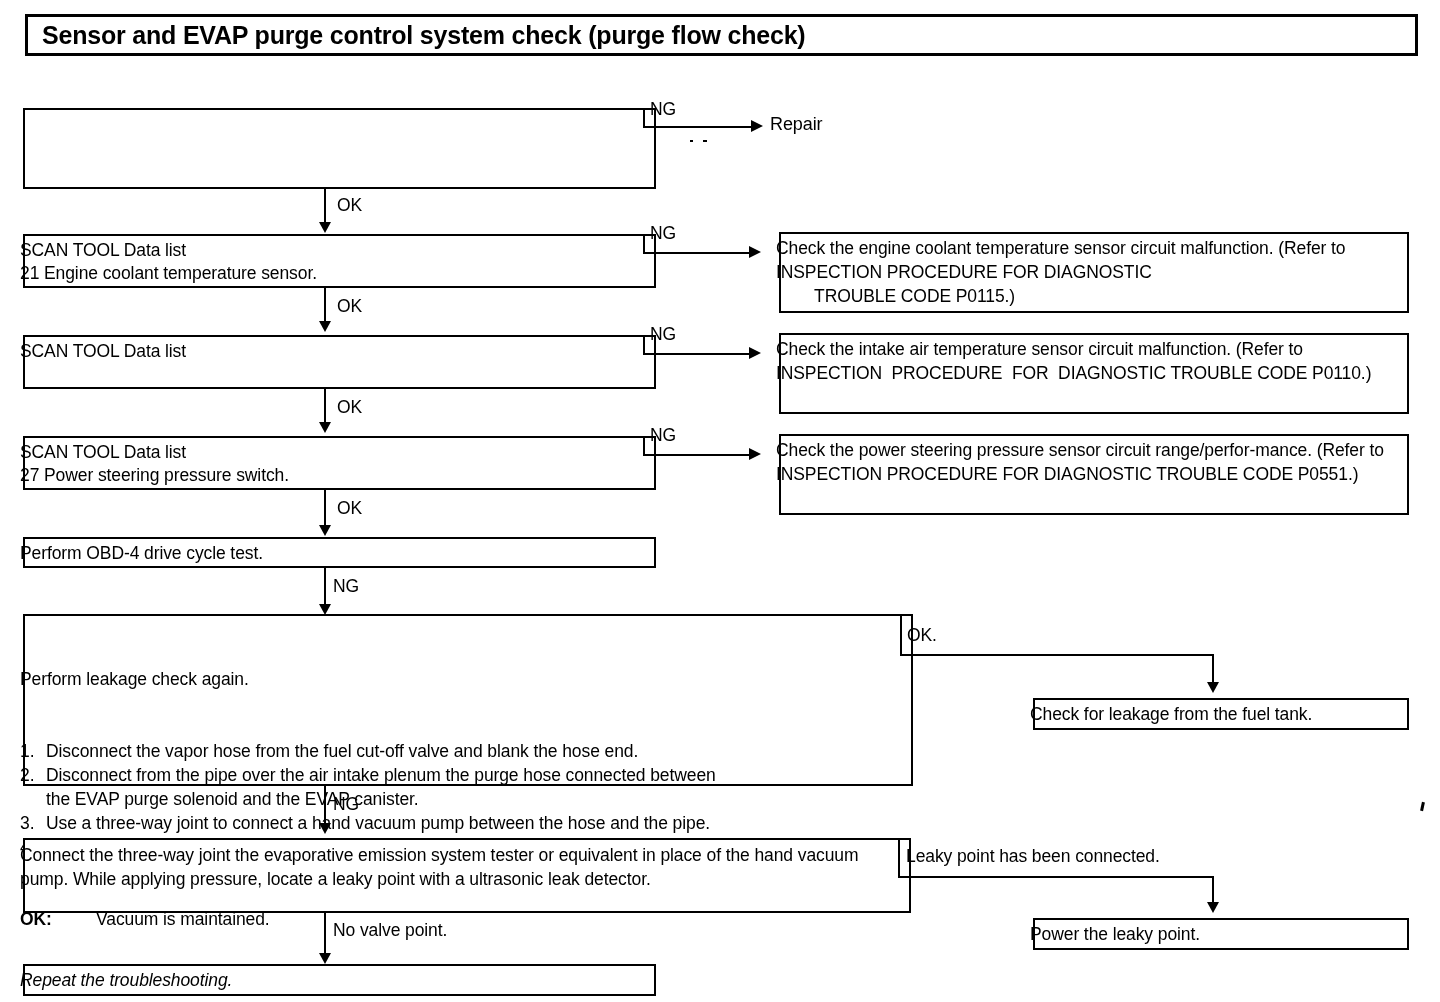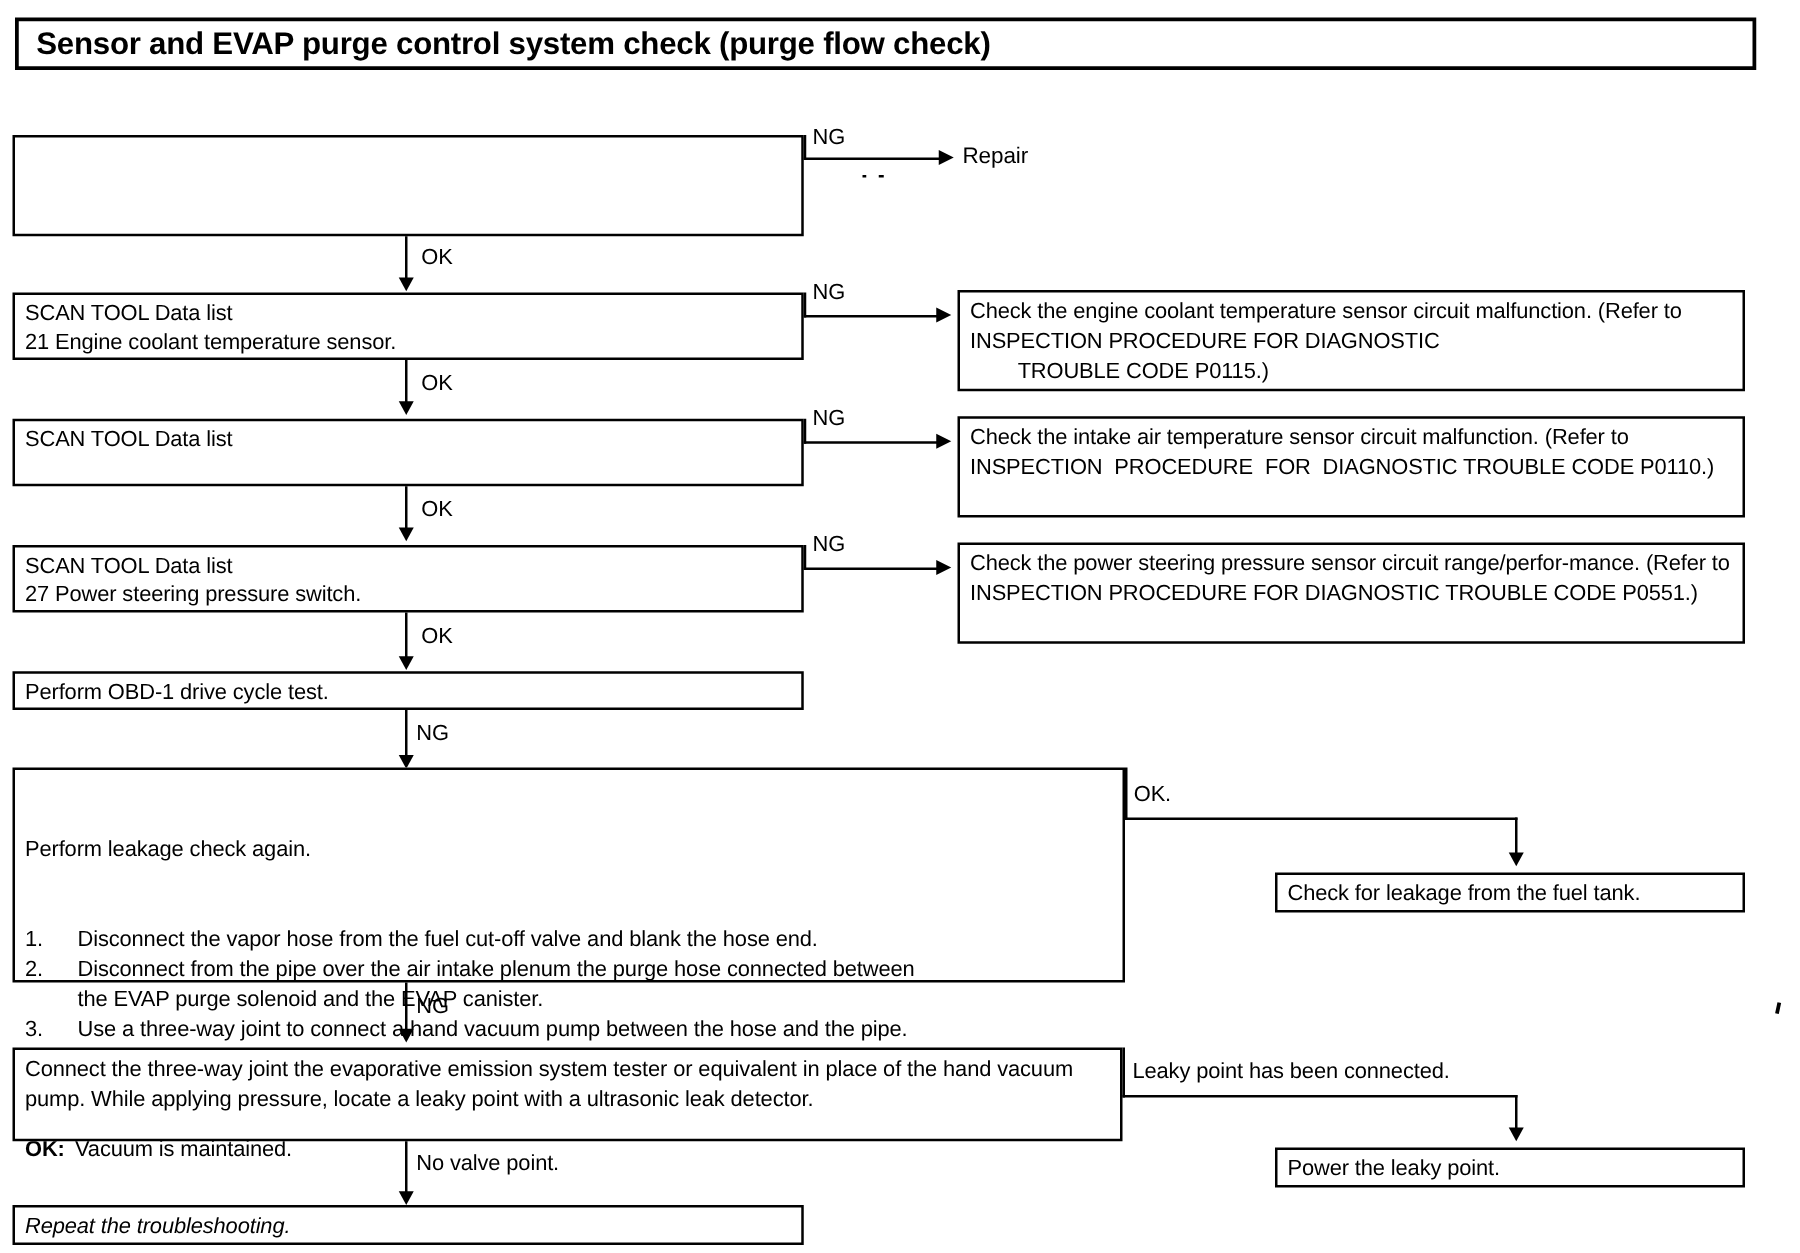--- a/index.html
+++ b/index.html
@@ -14,20 +14,21 @@
     background: #ffffff;
     font-family: "Liberation Sans", sans-serif;
     color: #000000;
     overflow: hidden;
   }
   .box {
     position: absolute;
     box-sizing: border-box;
     border: 2px solid #000;
     background: #fff;
+    margin-left: 13px;
   }
   .title-box {
     border: 3px solid #000;
     display: flex;
     align-items: center;
     padding-left: 14px;
   }
   .title-text {
     font-size: 25px;
     font-weight: bold;
@@ -82,21 +83,21 @@
     border-bottom: 6px solid transparent;
     border-left: 12px solid #000;
   }
   .list-row {
     display: flex;
   }
   .list-num {
     width: 26px;
     flex: 0 0 26px;
   }
-  .list-body { flex: 1 1 auto; margin-left: 16px; }
+  .list-body { flex: 1 1 auto; }
   .speck {
     position: absolute;
     background: #000;
   }
 </style>
 </head>
 <body>
 
 <div id="page">
 
@@ -150,31 +151,31 @@
   <div class="vline" style="left:643px; top:436px; height:20px;"></div>
   <div class="hline" style="left:643px; top:454px; width:108px;"></div>
   <div class="arrow-right" style="left:749px; top:448px;"></div>
   <div class="conn-label" style="left:650px; top:425px;">NG</div>
 
   <div class="vline" style="left:324px; top:490px; height:38px;"></div>
   <div class="arrow-down" style="left:319px; top:525px;"></div>
   <div class="conn-label" style="left:337px; top:498px;">OK</div>
 
   <div class="box" style="left:10px; top:537px; width:633px; height:31px;"></div>
-  <div class="box-text" style="left:20px; top:541px; width:600px;">Perform OBD-1 drive cycle test.</div>
+  <div class="box-text" style="left:20px; top:541px; width:600px;">Perform OBD-4 drive cycle test.</div>
 
   <div class="vline" style="left:324px; top:568px; height:40px;"></div>
   <div class="arrow-down" style="left:319px; top:604px;"></div>
   <div class="conn-label" style="left:333px; top:576px;">NG</div>
 
   <div class="box" style="left:10px; top:614px; width:890px; height:172px;"></div>
   <div class="box-text" style="left:20px; top:619px; width:875px;">
     <div>Perform leakage check again.</div>
     <div id="leakage-steps"><div class="list-row"><span class="list-num">1.</span><span class="list-body">Disconnect the vapor hose from the fuel cut-off valve and blank the hose end.</span></div><div class="list-row"><span class="list-num">2.</span><span class="list-body">Disconnect from the pipe over the air intake plenum the purge hose connected between</span></div><div class="list-row"><span class="list-num"></span><span class="list-body">the EVAP purge solenoid and the EVAP canister.</span></div><div class="list-row"><span class="list-num">3.</span><span class="list-body">Use a three-way joint to connect a hand vacuum pump between the hose and the pipe.</span></div><div class="list-row"><span class="list-num">4.</span><span class="list-body">Apply a vacuum of 6 kPa (0.9 psi) and check the condition of vacuum.</span></div></div>
-    <div style="display:flex;">
+    <div style="display:flex;gap:36px;">
       <span class="bold-inline" style="width:40px; flex:0 0 40px;">OK:</span>
       <span>Vacuum is maintained.</span>
     </div>
   </div>
 
   <div class="vline" style="left:900px; top:614px; height:42px;"></div>
   <div class="hline" style="left:900px; top:654px; width:314px;"></div>
   <div class="vline" style="left:1212px; top:654px; height:30px;"></div>
   <div class="arrow-down" style="left:1207px; top:682px;"></div>
   <div class="conn-label" style="left:907px; top:625px;">OK.</div>

